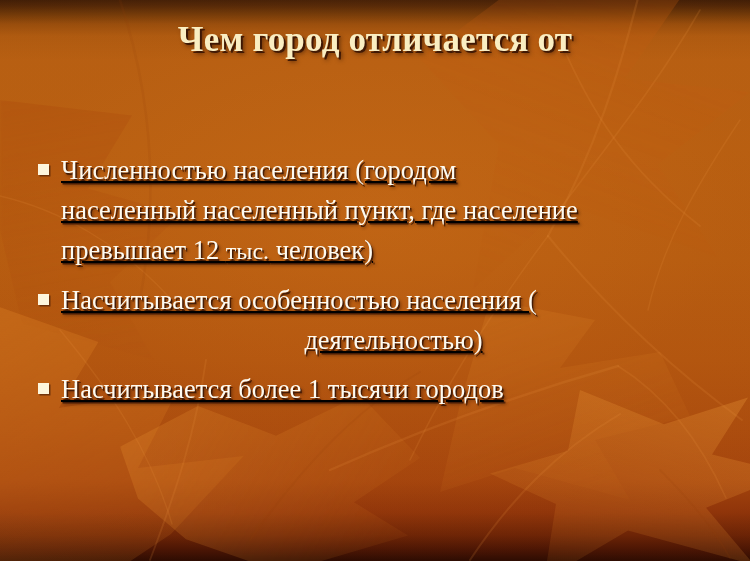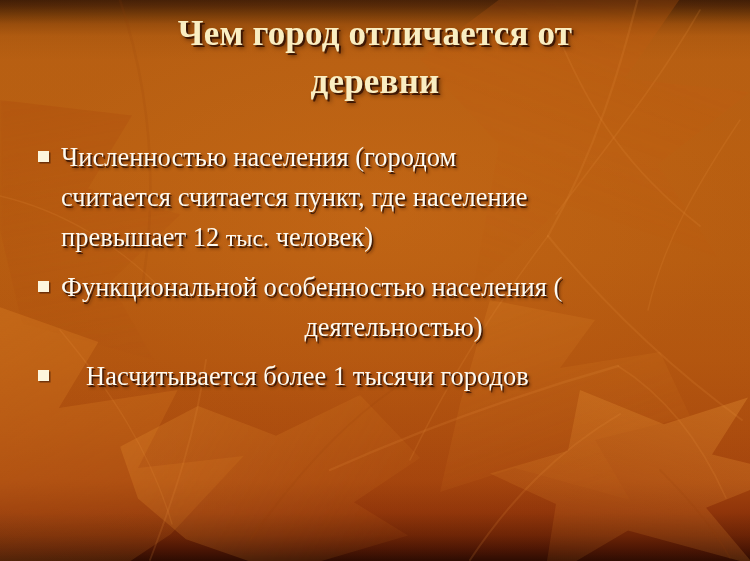--- a/index.html
+++ b/index.html
@@ -127,39 +127,40 @@
     inset: 0;
     opacity: 0.55;
   }
 
   
 
   .title {
     position: absolute;
     left: 50px;
     right: 50px;
-    top: 10px;
+    top: 16px;
     text-align: center;
     font-size: 35px;
     line-height: 48px;
     font-weight: bold;
     color: #faeec2;
     text-shadow:
       2px 2px 0 rgba(52,18,4,0.85),
       3px 3px 4px rgba(40,14,3,0.55);
     letter-spacing: 0.2px;
   }
 
   
 
   .bullets {
     position: absolute;
     left: 38px;
     right: 24px;
-    top: 137px;
+    top: 150px;
+    text-decoration: underline;
   }
 
   .bullet-row {
     display: flex;
     align-items: flex-start;
     margin-bottom: 9px;
   }
 
   .bullet-marker {
     flex: 0 0 auto;
@@ -217,43 +218,42 @@
     </g>
     <g fill="none" stroke="#8f3b08" stroke-opacity="0.22" stroke-linecap="round">
       <path d="M120 0 C 150 90, 160 190, 140 300" stroke-width="2.6"></path>
       <path d="M250 540 C 300 470, 352 412, 420 372" stroke-width="2.0"></path>
       <path d="M660 470 C 690 500, 714 528, 730 558" stroke-width="1.8"></path>
     </g>
   </svg>
 
   <div class="title">
     <div>Чем город отличается от</div>
-    <div>деревни</div>
   </div>
 
   <div class="bullets">
 
     <div class="bullet-row">
       <div class="bullet-marker"></div>
       <div class="bullet-text">
         <span style="display: block;">Численностью населения (городом</span>
-        <span style="display: block;">считается считается пункт, где население</span>
+        <span style="display: block;">населенный населенный пункт, где население</span>
         <span style="display: block;">превышает 12 <span class="small-abbr">тыс.</span> человек)</span>
       </div>
     </div>
 
     <div class="bullet-row">
       <div class="bullet-marker"></div>
       <div class="bullet-text">
-        <span style="display: block;">Функциональной особенностью населения (</span>
+        <span style="display: block;">Насчитывается особенностью населения (</span>
         <span style="display: block; text-align: center;">деятельностью)</span>
       </div>
     </div>
 
     <div class="bullet-row">
       <div class="bullet-marker"></div>
       <div class="bullet-text">
-        <span style="display: block; margin-left: 25px;">Насчитывается более 1 тысячи городов</span>
+        <span style="display: block;">Насчитывается более 1 тысячи городов</span>
       </div>
     </div>
 
   </div>
 </div>
 
 </body></html>

